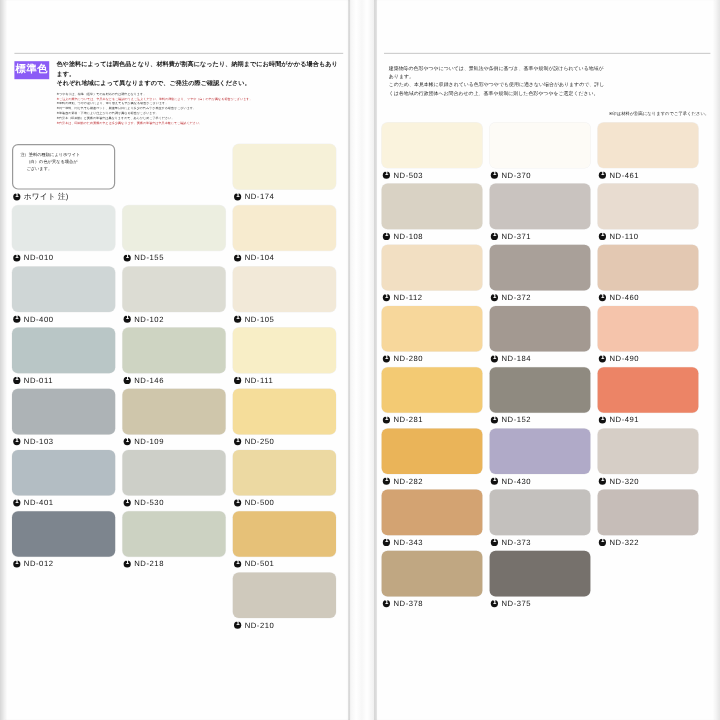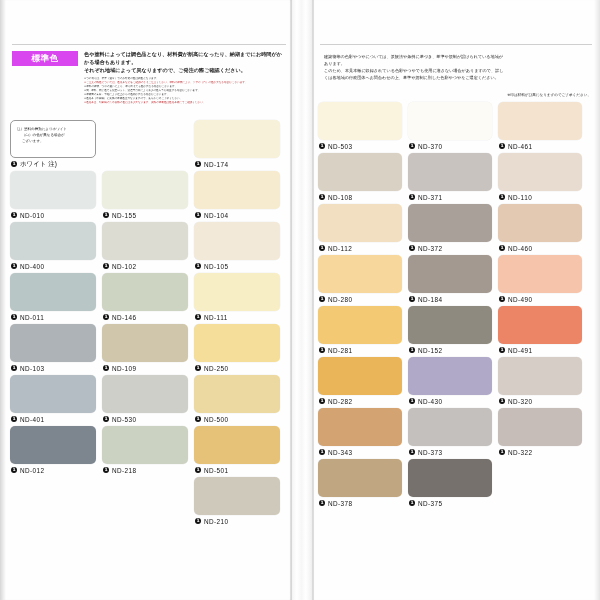--- a/index.html
+++ b/index.html
@@ -42,21 +42,21 @@
 
   
   .page{position:absolute;}
   #page-left{left:10px;top:44px;width:278px;}
   #page-right{left:318px;top:44px;width:276px;}
 
   .hdr-rule{height:1px;background:#cfcfcf;margin:0 2px 6px 2px;}
 
   .hdr-left{display:flex;align-items:flex-start;gap:6px;padding:0 2px;}
   .badge{
-    flex:0 0 auto;width:66px;height:15px;background:#d946ef;
+    flex:0 0 auto;width:29px;height:15px;background:#8b5cf6;
     color:#fff;font-size:8.5px;line-height:15px;text-align:center;
     letter-spacing:.5px;font-weight:bold;
     font-family:"DejaVu Sans","Liberation Sans",sans-serif;
   }
   .hdr-text{flex:1 1 auto;}
   .hdr-lead{
     font-size:5.1px;line-height:1.55;color:#1a1a1a;font-weight:bold;
     letter-spacing:.05px;
   }
   .fineprint{margin-top:2px;}

